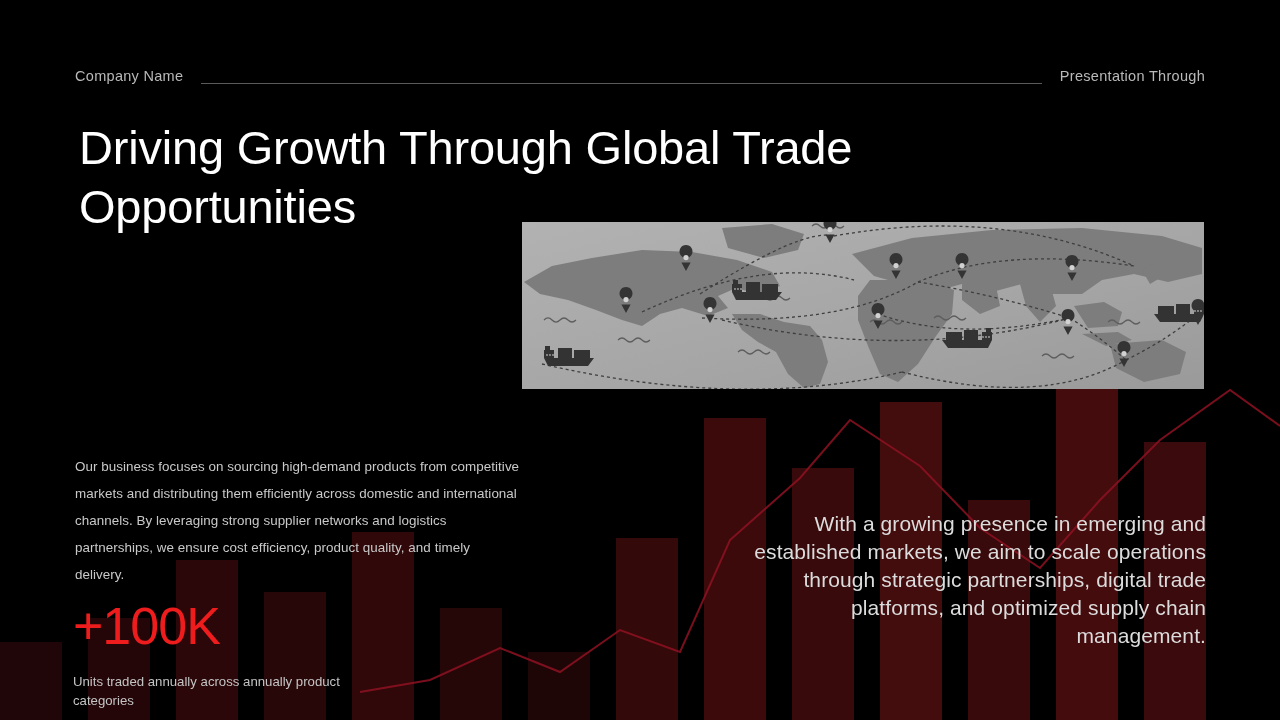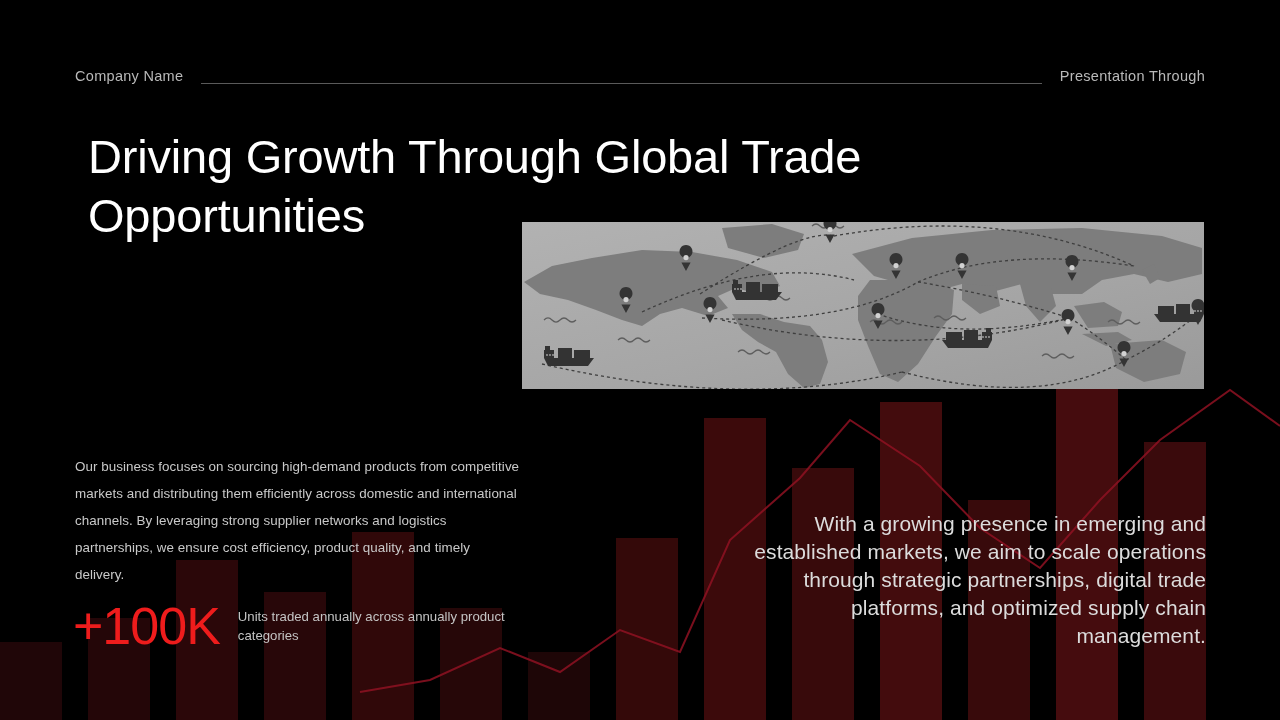--- a/index.html
+++ b/index.html
@@ -44,29 +44,28 @@
   }
   #header .h-rule {
     flex:1 1 auto;
     height:1px;
     background:#5a5a5a;
   }
 
   
   #title {
     position:absolute;
-    left:88px; top:118px;
+    left:79px; top:118px;
     width:900px;
     font-size:47px;
     line-height:59px;
     font-weight:400;
     color:#ffffff;
     letter-spacing:-0.2px;
     z-index:5;
-    margin-top:9px;
   }
 
   
   #map-frame {
     position:absolute;
     left:522px; top:222px;
     width:682px; height:167px;
     overflow:hidden;
     background:#a8a8a8;
     z-index:4;
@@ -84,23 +83,23 @@
     letter-spacing:0.05px;
     z-index:5;
   }
 
   
   #stat-block {
     position:absolute;
     left:73px; top:598px;
     width:500px;
     display:flex;
-    align-items:center;
     gap:18px;
     z-index:5;
+    flex-direction:column;
   }
   #stat-value {
     font-size:52px;
     line-height:56px;
     font-weight:400;
     color:#ee1c1c;
     letter-spacing:-1px;
     white-space:nowrap;
   }
   #stat-label {

